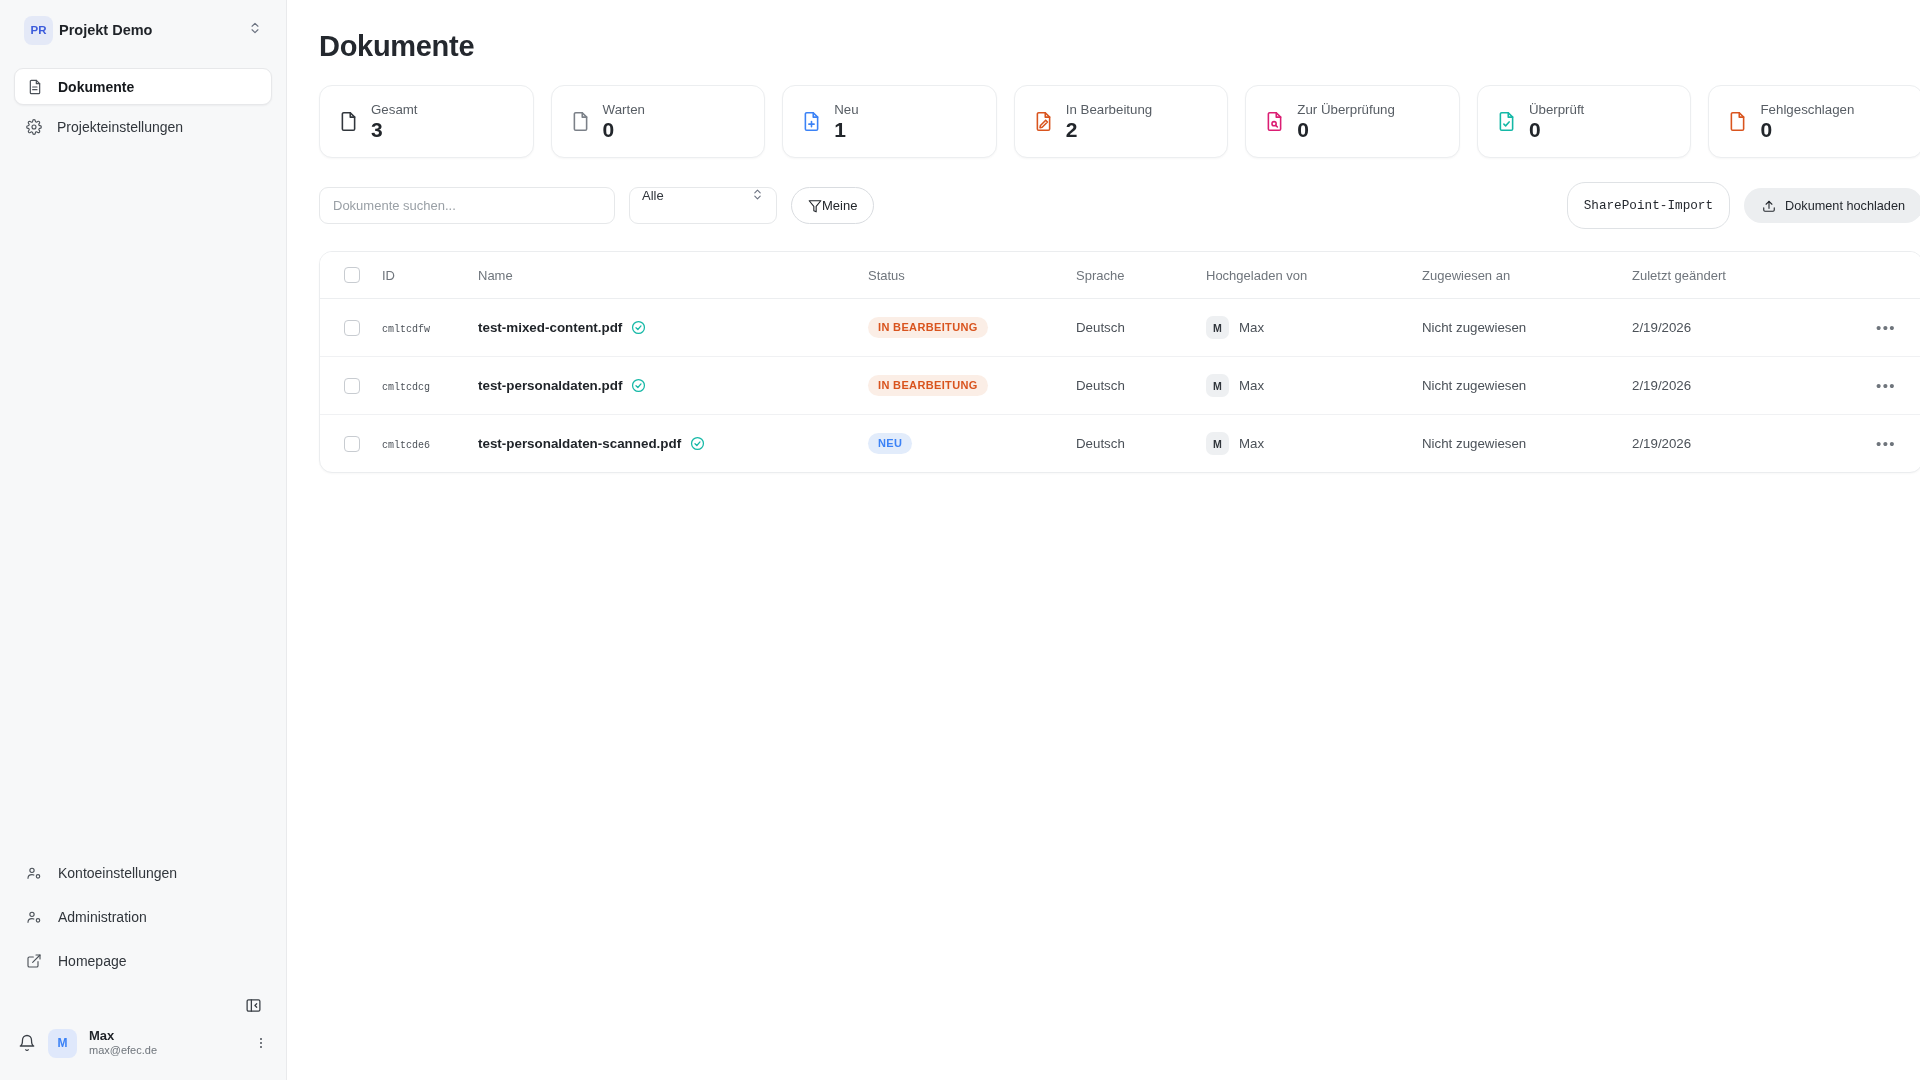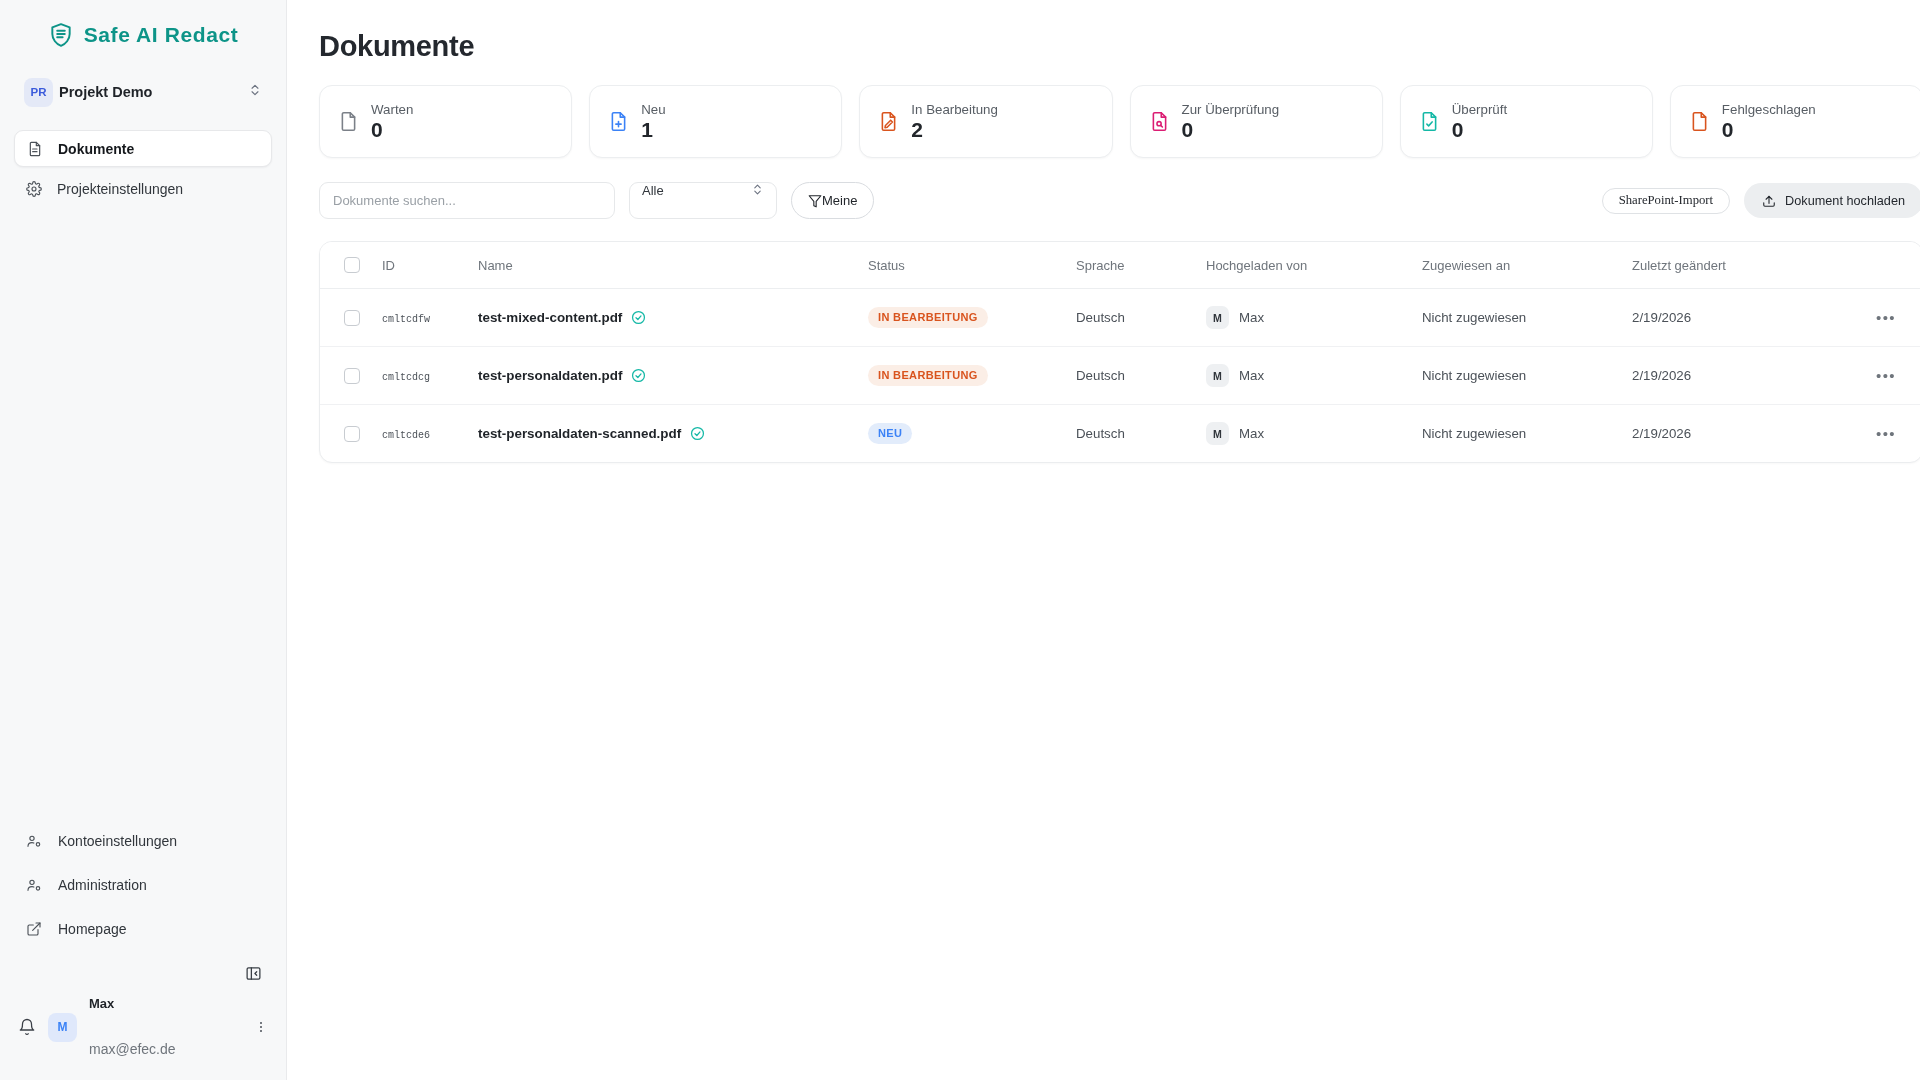--- a/index.html
+++ b/index.html
@@ -91,21 +91,21 @@
   .bell { width: 18px; height: 18px; color: #3a3f46; flex: 0 0 18px; cursor:pointer; display:block; }
   .user-avatar {
     width: 29px; height: 29px; border-radius: 8px;
     background: #dfe8fb; color: #3b82f6;
     font-size: 12px; font-weight: 700;
     display: flex; align-items: center; justify-content: center;
     flex: 0 0 29px;
   }
   .user-meta { flex: 1; line-height: 1.25; }
   .user-name { font-size: 13px; font-weight: 700; color: #1f2328; }
-  .user-mail { font-size: 14px; color: #6f757c; margin-top: 28px; }
+  .user-mail { font-size: 11px; color: #6f757c; }
   .kebab-v { width: 14px; height: 14px; color: #4b5158; cursor: pointer; display:block; }
 
   
   .main { flex: 1; padding: 0 0 0 0; position: relative; background:#fff; }
   .page-title {
     font-size: 29px; font-weight: 700; color: #24282e;
     padding: 30px 0 0 32px;
     letter-spacing: -0.3px;
   }
 
@@ -160,24 +160,24 @@
     height: 37px; padding: 0 16px;
     border: 1px solid #d9dce0; border-radius: 19px;
     background: #fff;
     display: flex; align-items: center; 
     font-size: 13px; color: #22262b; font-weight: 500;
     cursor: pointer;
   }
   .filter-btn .ico { width: 14px; height: 14px; color: #22262b; flex:0 0 14px; display:block; }
   .toolbar-spacer { flex: 1; }
   .btn-outline {
-    height: 26px; padding: 0 16px;
+    height: 47px; padding: 0 16px;
     border: 1px solid #dfe2e5; border-radius: 18px;
     background: #fff; font-size: 12.7px; color: #24282e;
-    cursor: pointer; font-family: Liberation Serif, serif;
+    cursor: pointer; font-family: Liberation Mono, monospace;
     display: flex; align-items: center;
   }
   .btn-filled {
     height: 35px; padding: 0 18px;
     border: none; border-radius: 18px;
     background: #eceef0; color: #24282e;
     font-size: 12.7px; cursor: pointer; font-family: inherit;
     display: flex; align-items: center; gap: 9px;
   }
   .btn-filled .ico { width: 14px; height: 14px; color: #24282e; flex:0 0 14px; display:block; }
@@ -248,31 +248,20 @@
   .muted { color: #4b5158; }
   .kebab-h { color: #6f757c; font-size: 15px; letter-spacing: 1.4px; cursor: pointer; display:inline-block; }
 </style>
 </head>
 <body>
 
 <div class="app">
 
   <aside class="sidebar">
 
-    <div class="brand">
-      <span>
-        <svg class="brand-icon" viewBox="0 0 24 24" fill="none" stroke="#0d9488" stroke-width="1.8" stroke-linecap="round" stroke-linejoin="round">
-          <path d="M12 2 L20 5 V11 C20 16 16.4 20.3 12 22 C7.6 20.3 4 16 4 11 V5 Z"></path>
-          <line x1="8.5" y1="8" x2="15.5" y2="8"></line>
-          <line x1="8.5" y1="11" x2="15.5" y2="11"></line>
-          <line x1="8.5" y1="14" x2="13.5" y2="14"></line>
-        </svg>
-      </span>
-      <span class="brand-name">Safe AI Redact</span>
-    </div>
 
     <div class="project-switch">
       <span class="proj-avatar">PR</span>
       <span class="proj-name">Projekt Demo</span>
       <span>
         <svg class="proj-chevrons" viewBox="0 0 24 24" fill="none" stroke="currentColor" stroke-width="2" stroke-linecap="round" stroke-linejoin="round">
           <polyline points="7 9 12 4 17 9"></polyline>
             <polyline points="7 15 12 20 17 15"></polyline>
         </svg>
       </span>
@@ -367,20 +356,32 @@
       </span>
     </div>
   </aside>
 
   <main class="main">
 
     <h1 class="page-title">Dokumente</h1>
 
     <section class="stats">
 
+      <div class="stat-card">
+        <span>
+          <svg class="stat-ico" viewBox="0 0 24 24" fill="none" stroke="#31363c" stroke-width="1.8" stroke-linecap="round" stroke-linejoin="round">
+            <path d="M14 2H6.5A1.5 1.5 0 0 0 5 3.5v17A1.5 1.5 0 0 0 6.5 22h11a1.5 1.5 0 0 0 1.5-1.5V7Z"></path>
+            <polyline points="14 2 14 7 19 7"></polyline>
+          </svg>
+        </span>
+        <span class="stat-text">
+          <span class="stat-label">Gesamt</span>
+          <span class="stat-value">3</span>
+        </span>
+      </div>
 
       <div class="stat-card">
         <span>
           <svg class="stat-ico" viewBox="0 0 24 24" fill="none" stroke="#7b8088" stroke-width="1.8" stroke-linecap="round" stroke-linejoin="round">
             <path d="M14 2H6.5A1.5 1.5 0 0 0 5 3.5v17A1.5 1.5 0 0 0 6.5 22h11a1.5 1.5 0 0 0 1.5-1.5V7Z"></path>
             <polyline points="14 2 14 7 19 7"></polyline>
           </svg>
         </span>
         <span class="stat-text">
           <span class="stat-label">Warten</span>

